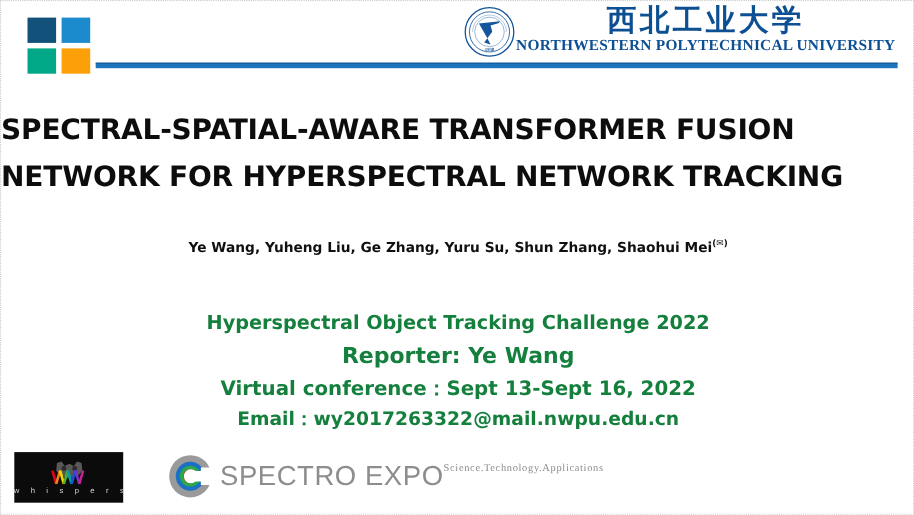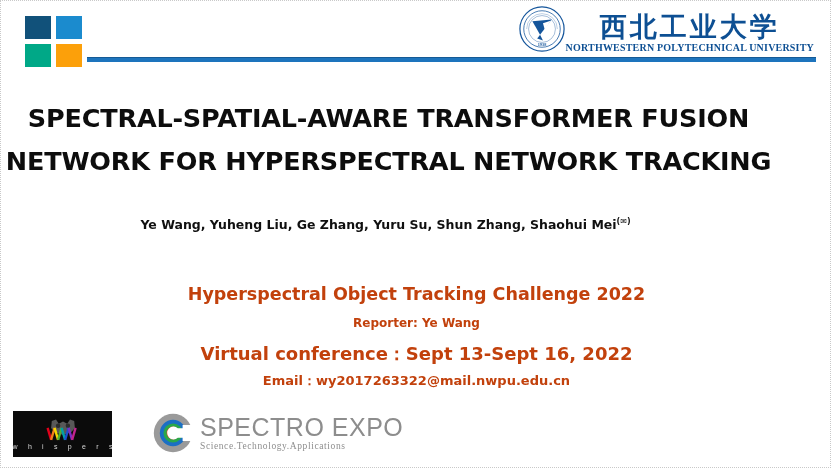--- a/index.html
+++ b/index.html
@@ -43,21 +43,21 @@
     height: 4px;
     background: #1d74bd;
     border-top: 1px solid #155a95;
   }
 
   .univ-logo {
     position: absolute;
     right: 16px;
     top: 4px;
     display: flex;
-    align-items: flex-end;
+    align-items: flex-start;
     gap: 0;
   }
   .univ-emblem { width: 48px; height: 48px; flex: 0 0 48px; }
   .univ-text-wrap {
     display: flex;
     flex-direction: column;
     align-items: center;
     justify-content: center;
   }
   .univ-cn {
@@ -65,34 +65,34 @@
     color: #0d4f93;
     font-size: 27px;
     font-weight: bold;
     letter-spacing: 3px;
     line-height: 1.05;
     white-space: nowrap;
   }
   .univ-en {
     font-family: "Liberation Serif", serif;
     color: #0d4f93;
-    font-size: 10px;
+    font-size: 14px;
     font-weight: bold;
     letter-spacing: 0.2px;
     white-space: nowrap;
     margin-top: 1px;
   }
 
   
   .title-block {
     position: absolute;
     left: 0;
     top: 96px;
     width: 775px;
-    text-align: center;
+    text-align: left;
   }
   .title-line {
     font-family: "DejaVu Sans", sans-serif;
     font-size: 25.5px;
     font-weight: bold;
     color: #0d0d0d;
     letter-spacing: -0.2px;
     line-height: 43px;
     white-space: nowrap;
   }
@@ -101,40 +101,41 @@
     position: absolute;
     left: 0;
     top: 216px;
     width: 769px;
     text-align: center;
     font-family: "DejaVu Sans", sans-serif;
     font-size: 12.5px;
     font-weight: bold;
     color: #101010;
     white-space: nowrap;
+    padding-left: 31px;
   }
   .authors sup {
     font-size: 8px;
     vertical-align: super;
   }
 
   .meeting {
     position: absolute;
     left: 0;
     top: 280px;
     width: 831px;
     text-align: center;
     font-family: "DejaVu Sans", sans-serif;
     font-weight: bold;
-    color: #c2410c;
+    color: #15803d;
   }
   .meeting-line1 { font-size: 17.5px; line-height: 26px; white-space: nowrap; }
-  .meeting-line2 { font-size: 12px; line-height: 32px; white-space: nowrap; }
+  .meeting-line2 { font-size: 20px; line-height: 32px; white-space: nowrap; }
   .meeting-line3 { font-size: 18px; line-height: 30px; white-space: nowrap; text-align: center; }
-  .meeting-line4 { font-size: 13px; line-height: 24px; white-space: nowrap; }
+  .meeting-line4 { font-size: 17px; line-height: 24px; white-space: nowrap; }
 
   
   .whispers-logo {
     position: absolute;
     left: 12px;
     top: 410px;
     width: 99px;
     height: 46px;
     background: #0b0b0b;
     display: flex;
@@ -155,21 +156,21 @@
 
   .spectro-logo {
     position: absolute;
     left: 152px;
     top: 412px;
     display: flex;
     align-items: center;
     gap: 7px;
   }
   .spectro-mark { width: 40px; height: 40px; flex: 0 0 40px; }
-  .spectro-words { display: flex; flex-direction: column; }
+  .spectro-words { display: flex; flex-direction: row; }
   .spectro-name {
     font-family: "Liberation Sans", sans-serif;
     font-size: 25px;
     color: #8d8d8d;
     letter-spacing: 0.5px;
     line-height: 26px;
     white-space: nowrap;
   }
   .spectro-tagline {
     font-family: Liberation Serif, serif;

